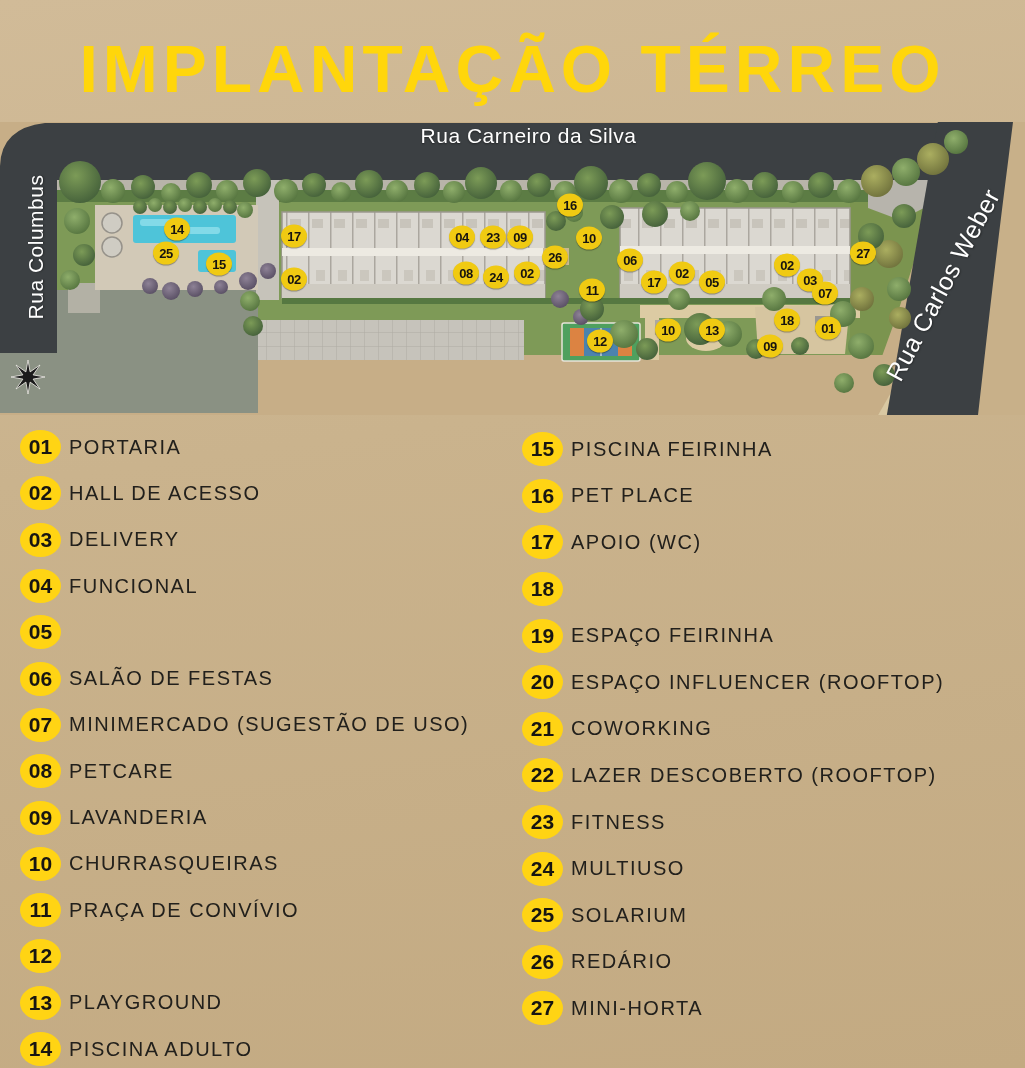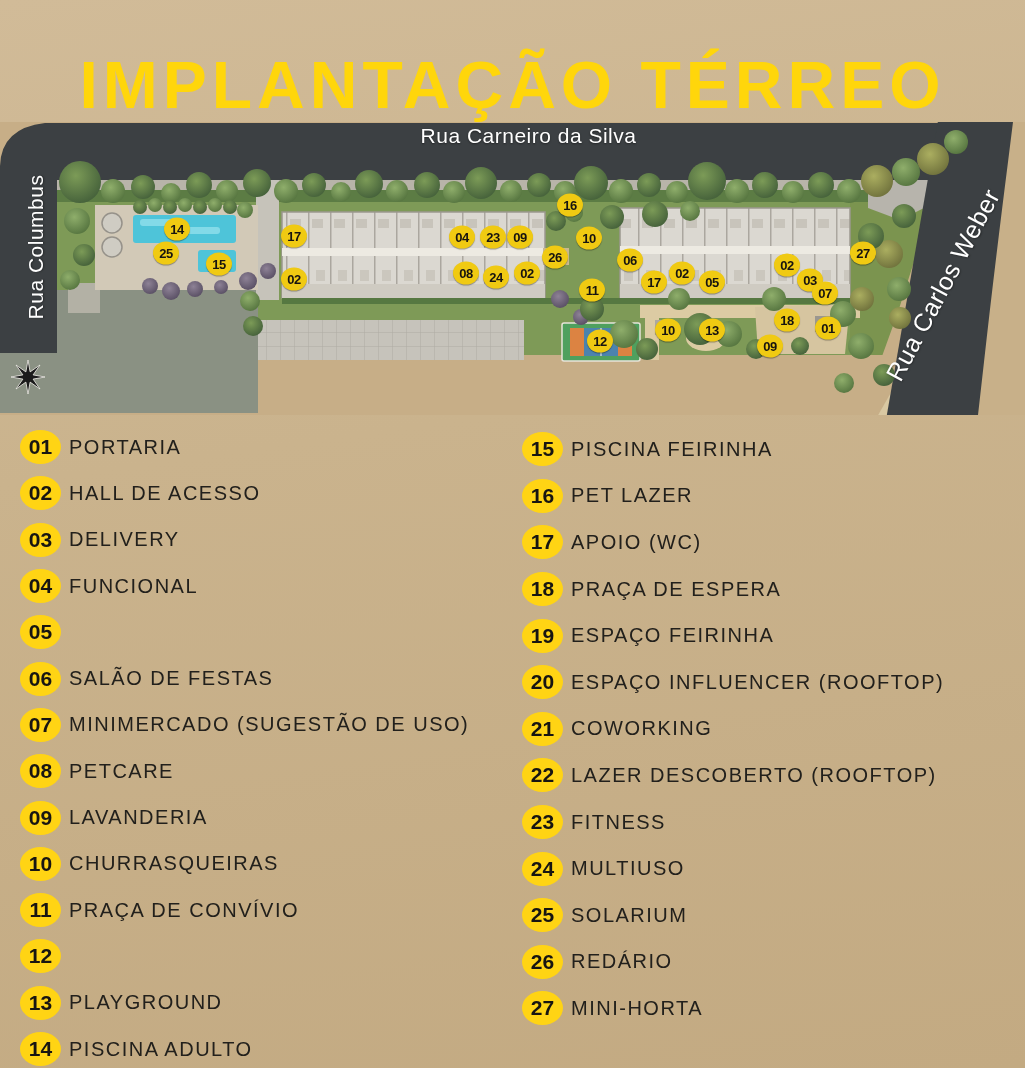--- a/index.html
+++ b/index.html
@@ -4,21 +4,21 @@
 <style>
   html,body{margin:0;padding:0;background:#9a8a6c;}
   .page{
     position:relative;width:1025px;height:1068px;overflow:hidden;
     background:linear-gradient(172deg,#d1bb98 0%,#cab38d 40%,#c3aa82 100%);
     font-family:"Liberation Sans",sans-serif;
   }
   .title{
     position:absolute;top:36px;left:0;width:100%;text-align:center;
     font-size:66px;font-weight:bold;letter-spacing:5px;line-height:1;
-    color:var(--title-yellow,#FFD60B);white-space:nowrap;margin-top:16px;
+    color:var(--title-yellow,#FFD60B);white-space:nowrap;
   }
   
   .map{position:absolute;top:122px;left:0;width:1025px;height:293px;}
   .map svg{position:absolute;top:0;left:0;display:block;}
   .street{position:absolute;color:#ffffff;text-shadow:0 1px 2px rgba(0,0,0,.45);white-space:nowrap;}
   .street-top{top:2px;left:0;width:100%;text-align:center;font-size:21px;letter-spacing:.5px;margin-left:16px;}
   .street-left{left:36px;top:125px;transform:translate(-50%,-50%) rotate(-90deg);font-size:21px;letter-spacing:.5px;}
   .street-right{left:943px;top:163px;transform:translate(-50%,-50%) rotate(-62deg);font-size:25px;letter-spacing:.5px;}
   .marker{
     position:absolute;width:26px;height:23px;border-radius:50%;
@@ -313,29 +313,28 @@
         <span class="llabel">PISCINA ADULTO</span>
       </div>
     </div>
   <div class="legend-col c1">
       <div class="legend-row">
         <span class="badge">15</span>
         <span class="llabel">PISCINA FEIRINHA</span>
       </div>
       <div class="legend-row">
         <span class="badge">16</span>
-        <span class="llabel">PET LAZER</span>
+        <span class="llabel">PET PLACE</span>
       </div>
       <div class="legend-row">
         <span class="badge">17</span>
         <span class="llabel">APOIO (WC)</span>
       </div>
       <div class="legend-row">
         <span class="badge">18</span>
-        <span class="llabel">PRAÇA DE ESPERA</span>
       </div>
       <div class="legend-row">
         <span class="badge">19</span>
         <span class="llabel">ESPAÇO FEIRINHA</span>
       </div>
       <div class="legend-row">
         <span class="badge">20</span>
         <span class="llabel">ESPAÇO INFLUENCER (ROOFTOP)</span>
       </div>
       <div class="legend-row">

